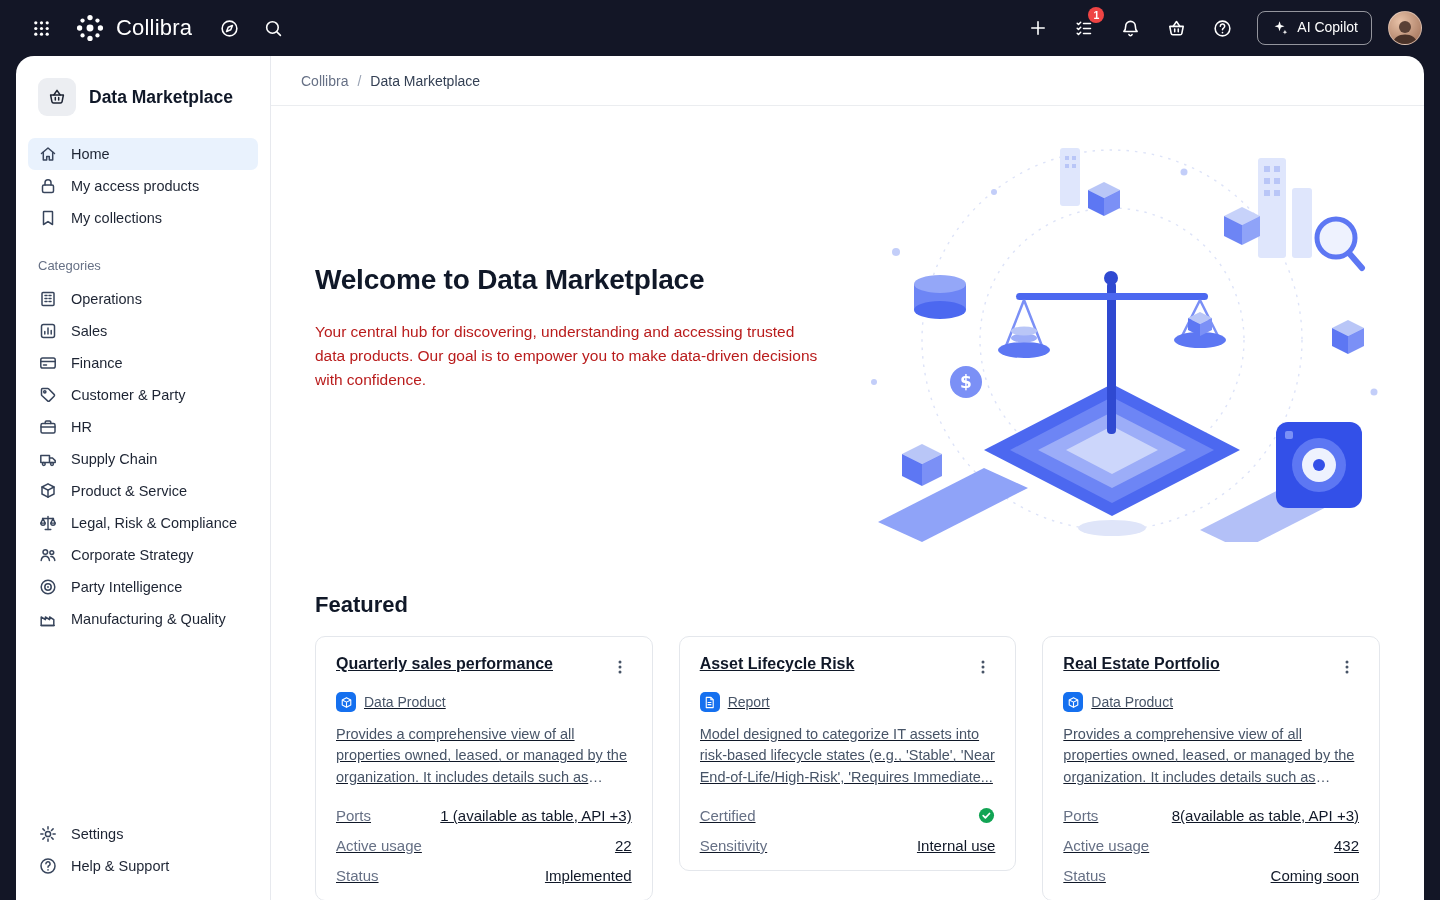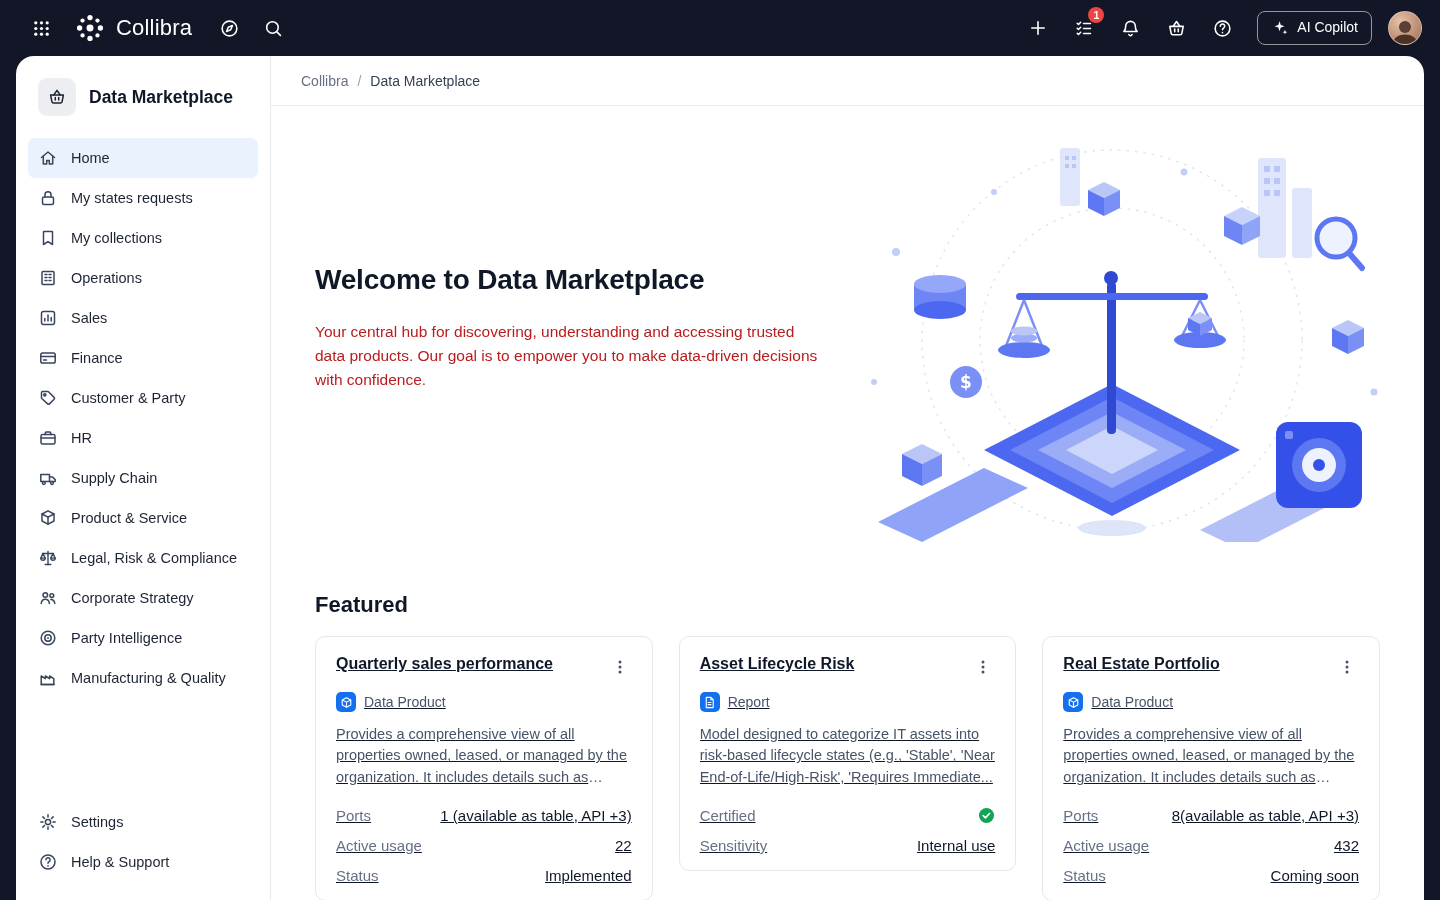--- a/index.html
+++ b/index.html
@@ -17,21 +17,21 @@
   .avatar { width:34px; height:34px; border-radius:50%; overflow:hidden; cursor:pointer; background:radial-gradient(circle at 35% 30%, #e8c2a8, #9c6b52); border:1px solid rgba(255,255,255,.35); display:flex; align-items:flex-end; justify-content:center; }
 
   
   .sheet { position:absolute; top:56px; left:16px; right:16px; bottom:0; background:#fff; border-radius:18px 18px 0 0; display:flex; overflow:hidden; }
 
   
   .sidebar { width:255px; min-width:255px; border-right:1px solid #e7e9ee; display:flex; flex-direction:column; padding:16px 0 18px; }
   .sidebar-header { display:flex; align-items:center; gap:13px; padding:6px 22px 22px; }
   .logo-box { width:38px; height:38px; border-radius:9px; background:#eceef2; display:flex; align-items:center; justify-content:center; color:#1d2433; }
   .sidebar-title { font-size:17.5px; font-weight:700; color:#101828; }
-  .nav-item { display:flex; align-items:center; gap:13px; height:40px; margin:0 12px; padding:0 10px; border-radius:7px; font-size:14.5px; color:#1d2433; cursor:pointer; }
+  .nav-item { display:flex; align-items:center; gap:13px; height:32px; margin:0 12px; padding:0 10px; border-radius:7px; font-size:14.5px; color:#1d2433; cursor:pointer; }
   .nav-item.active { background:#e9f2fd; }
   .nav-item svg { color:#38455c; flex-shrink:0; }
   .section-label { padding:24px 22px 10px; font-size:13px; color:#667085; }
   .sidebar-footer { margin-top:auto; }
 
   
   .main { flex:1; display:flex; flex-direction:column; min-width:0; }
   .breadcrumb { height:50px; min-height:50px; display:flex; align-items:center; gap:9px; padding:0 30px; border-bottom:1px solid #ebedf0; font-size:14px; }
   .crumb-root { color:#667085; cursor:pointer; }
   .crumb-sep { color:#98a2b3; }
@@ -175,29 +175,30 @@
           <path d="M3.5 9.5 10 4l6.5 5.5"></path>
           <path d="M5.3 8.2V16h3.4v-3.6h2.6V16h3.4V8.2"></path>
         </svg>
       <span>Home</span>
     </div>
     <div class="nav-item">
       <svg width="20" height="20" viewBox="0 0 20 20" fill="none" stroke="currentColor" stroke-width="1.5" stroke-linecap="round" stroke-linejoin="round">
           <rect x="4.5" y="9" width="11" height="7.5" rx="1.5"></rect>
           <path d="M7 9V6.8a3 3 0 0 1 6 0V9"></path>
         </svg>
-      <span>My states requests</span>
+      <span>My access products</span>
     </div>
     <div class="nav-item">
       <svg width="20" height="20" viewBox="0 0 20 20" fill="none" stroke="currentColor" stroke-width="1.5" stroke-linecap="round" stroke-linejoin="round">
           <path d="M6 3.5h8a.5.5 0 0 1 .5.5v12.5L10 13.6l-4.5 2.9V4a.5.5 0 0 1 .5-.5z"></path>
         </svg>
       <span>My collections</span>
     </div>
 
+    <div class="section-label">Categories</div>
 
     <div class="nav-item">
       <svg width="20" height="20" viewBox="0 0 20 20" fill="none" stroke="currentColor" stroke-width="1.5" stroke-linecap="round" stroke-linejoin="round">
           <rect x="4" y="3.5" width="12" height="13" rx="1"></rect>
           <path d="M7 6.5h2M11 6.5h2M7 9.5h2M11 9.5h2M7 12.5h2M11 12.5h2"></path>
         </svg>
       <span>Operations</span>
     </div>
     <div class="nav-item">
       <svg width="20" height="20" viewBox="0 0 20 20" fill="none" stroke="currentColor" stroke-width="1.5" stroke-linecap="round" stroke-linejoin="round">

